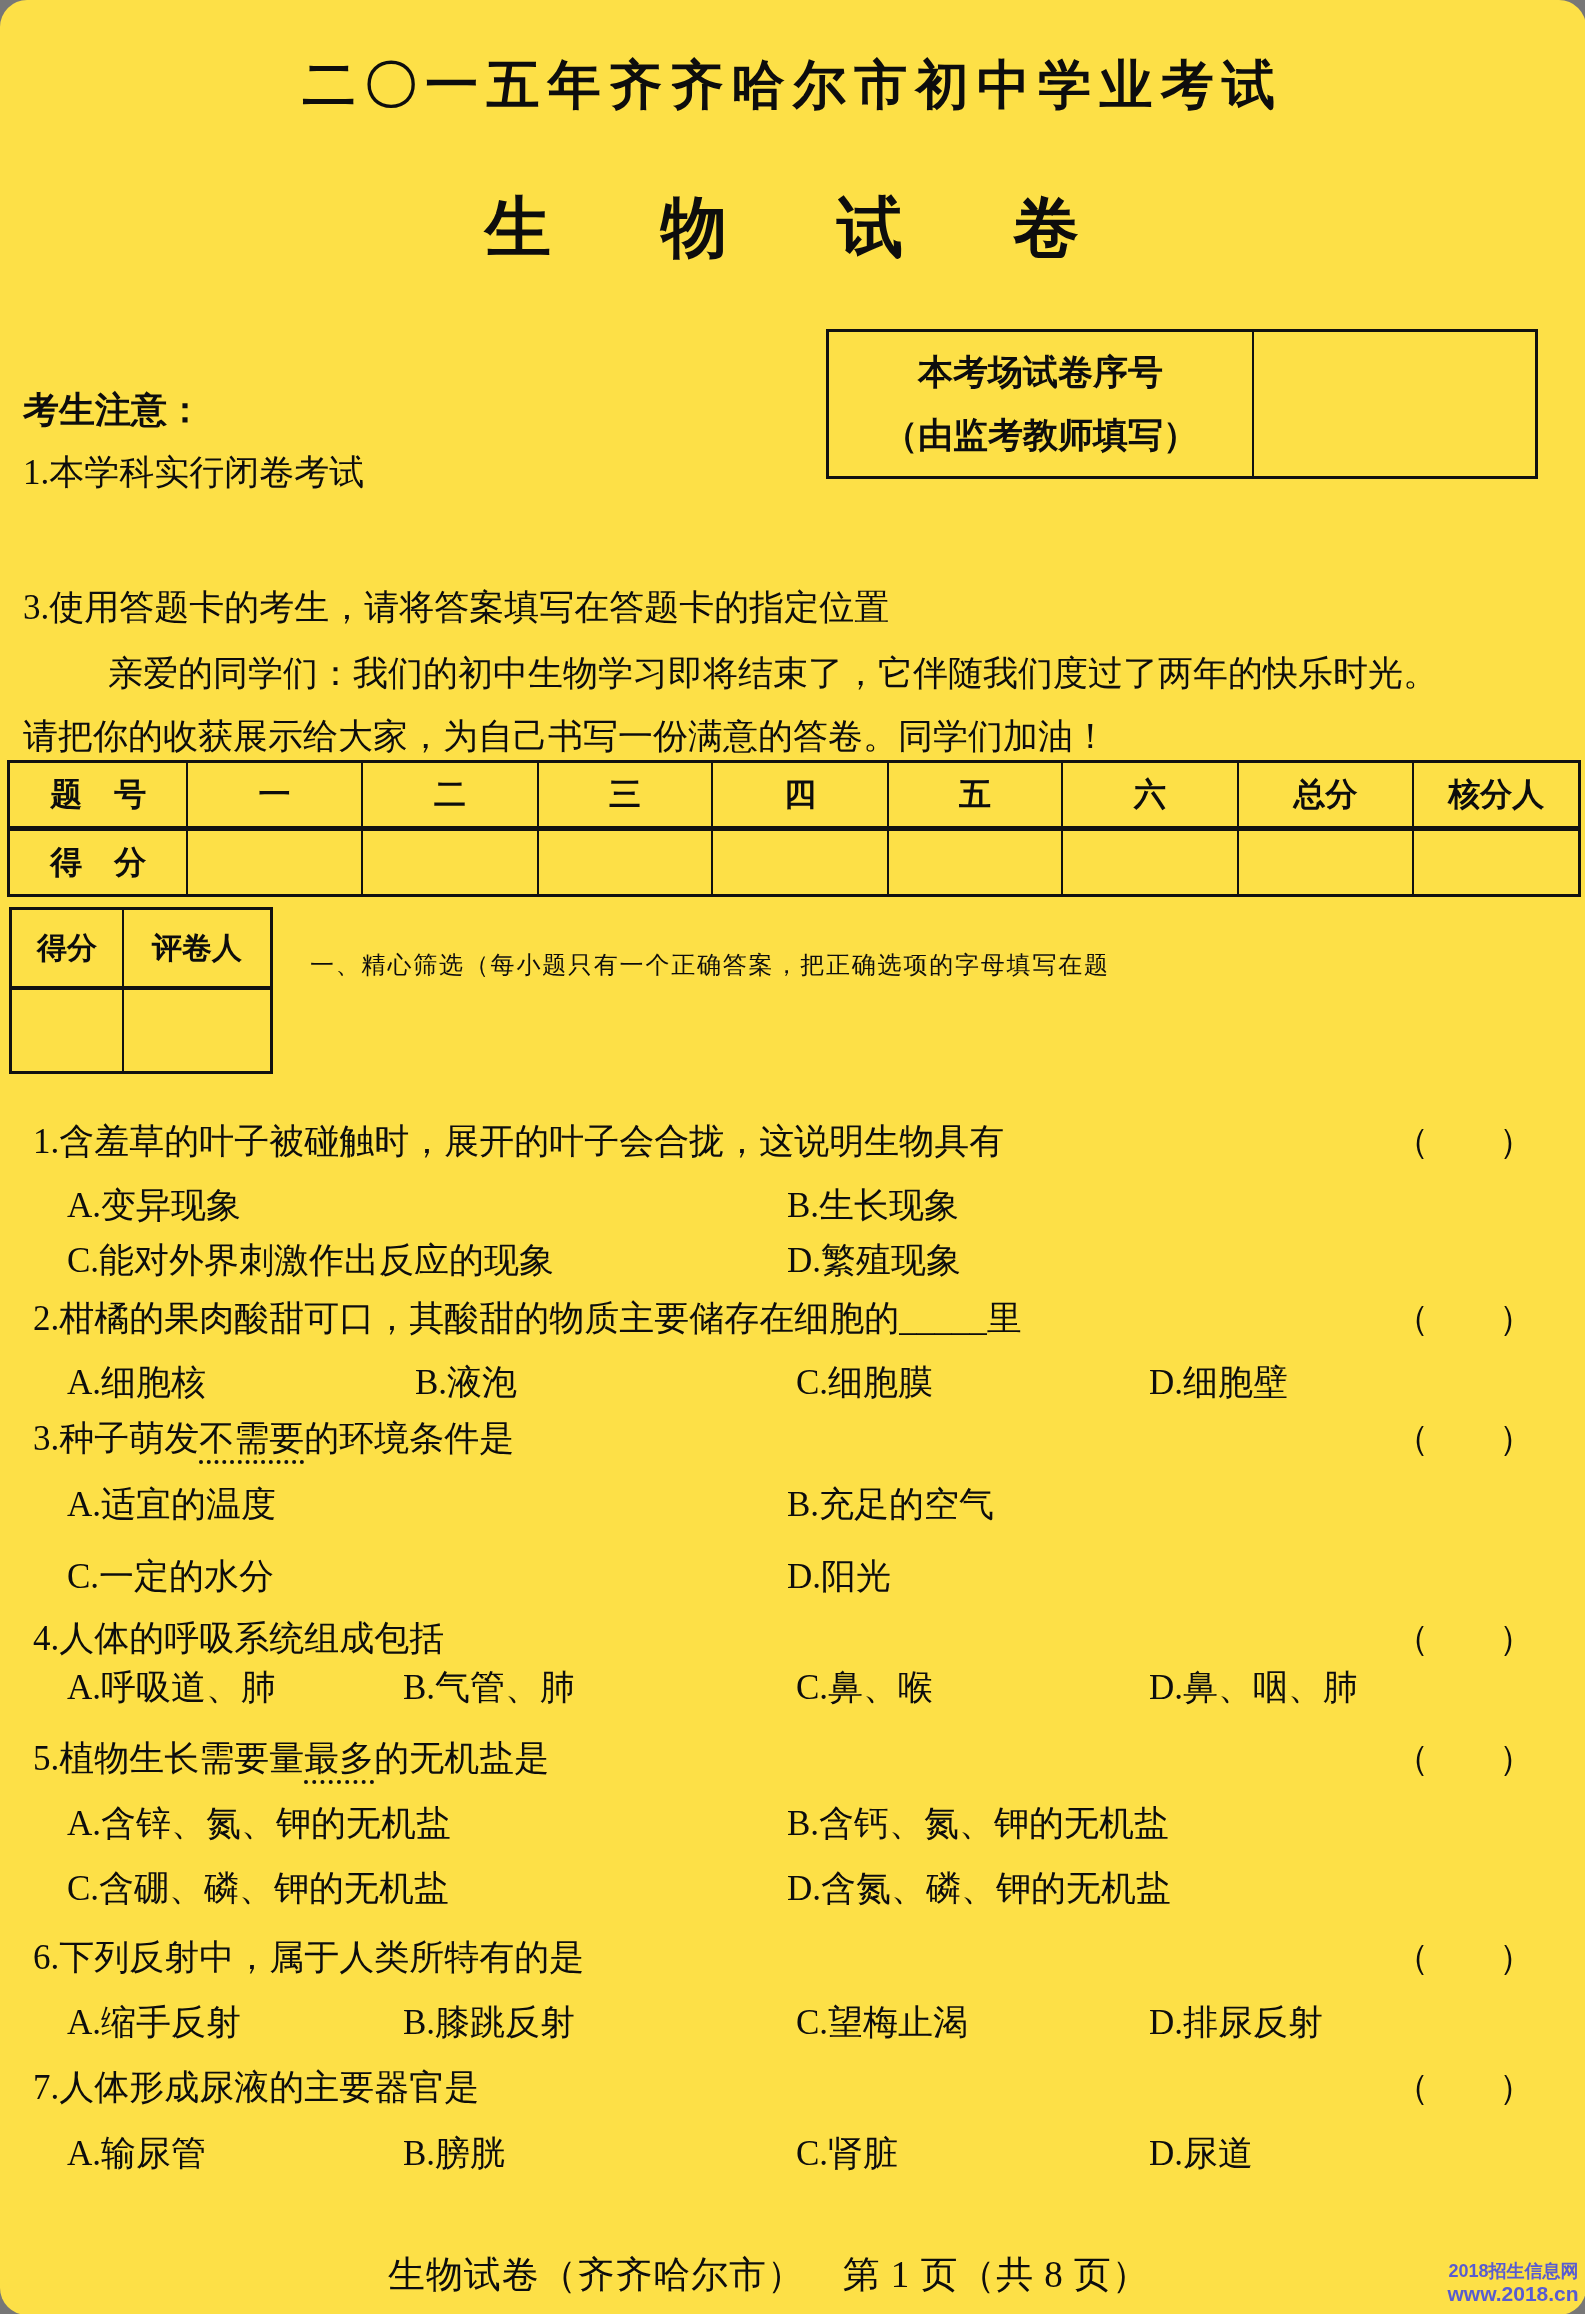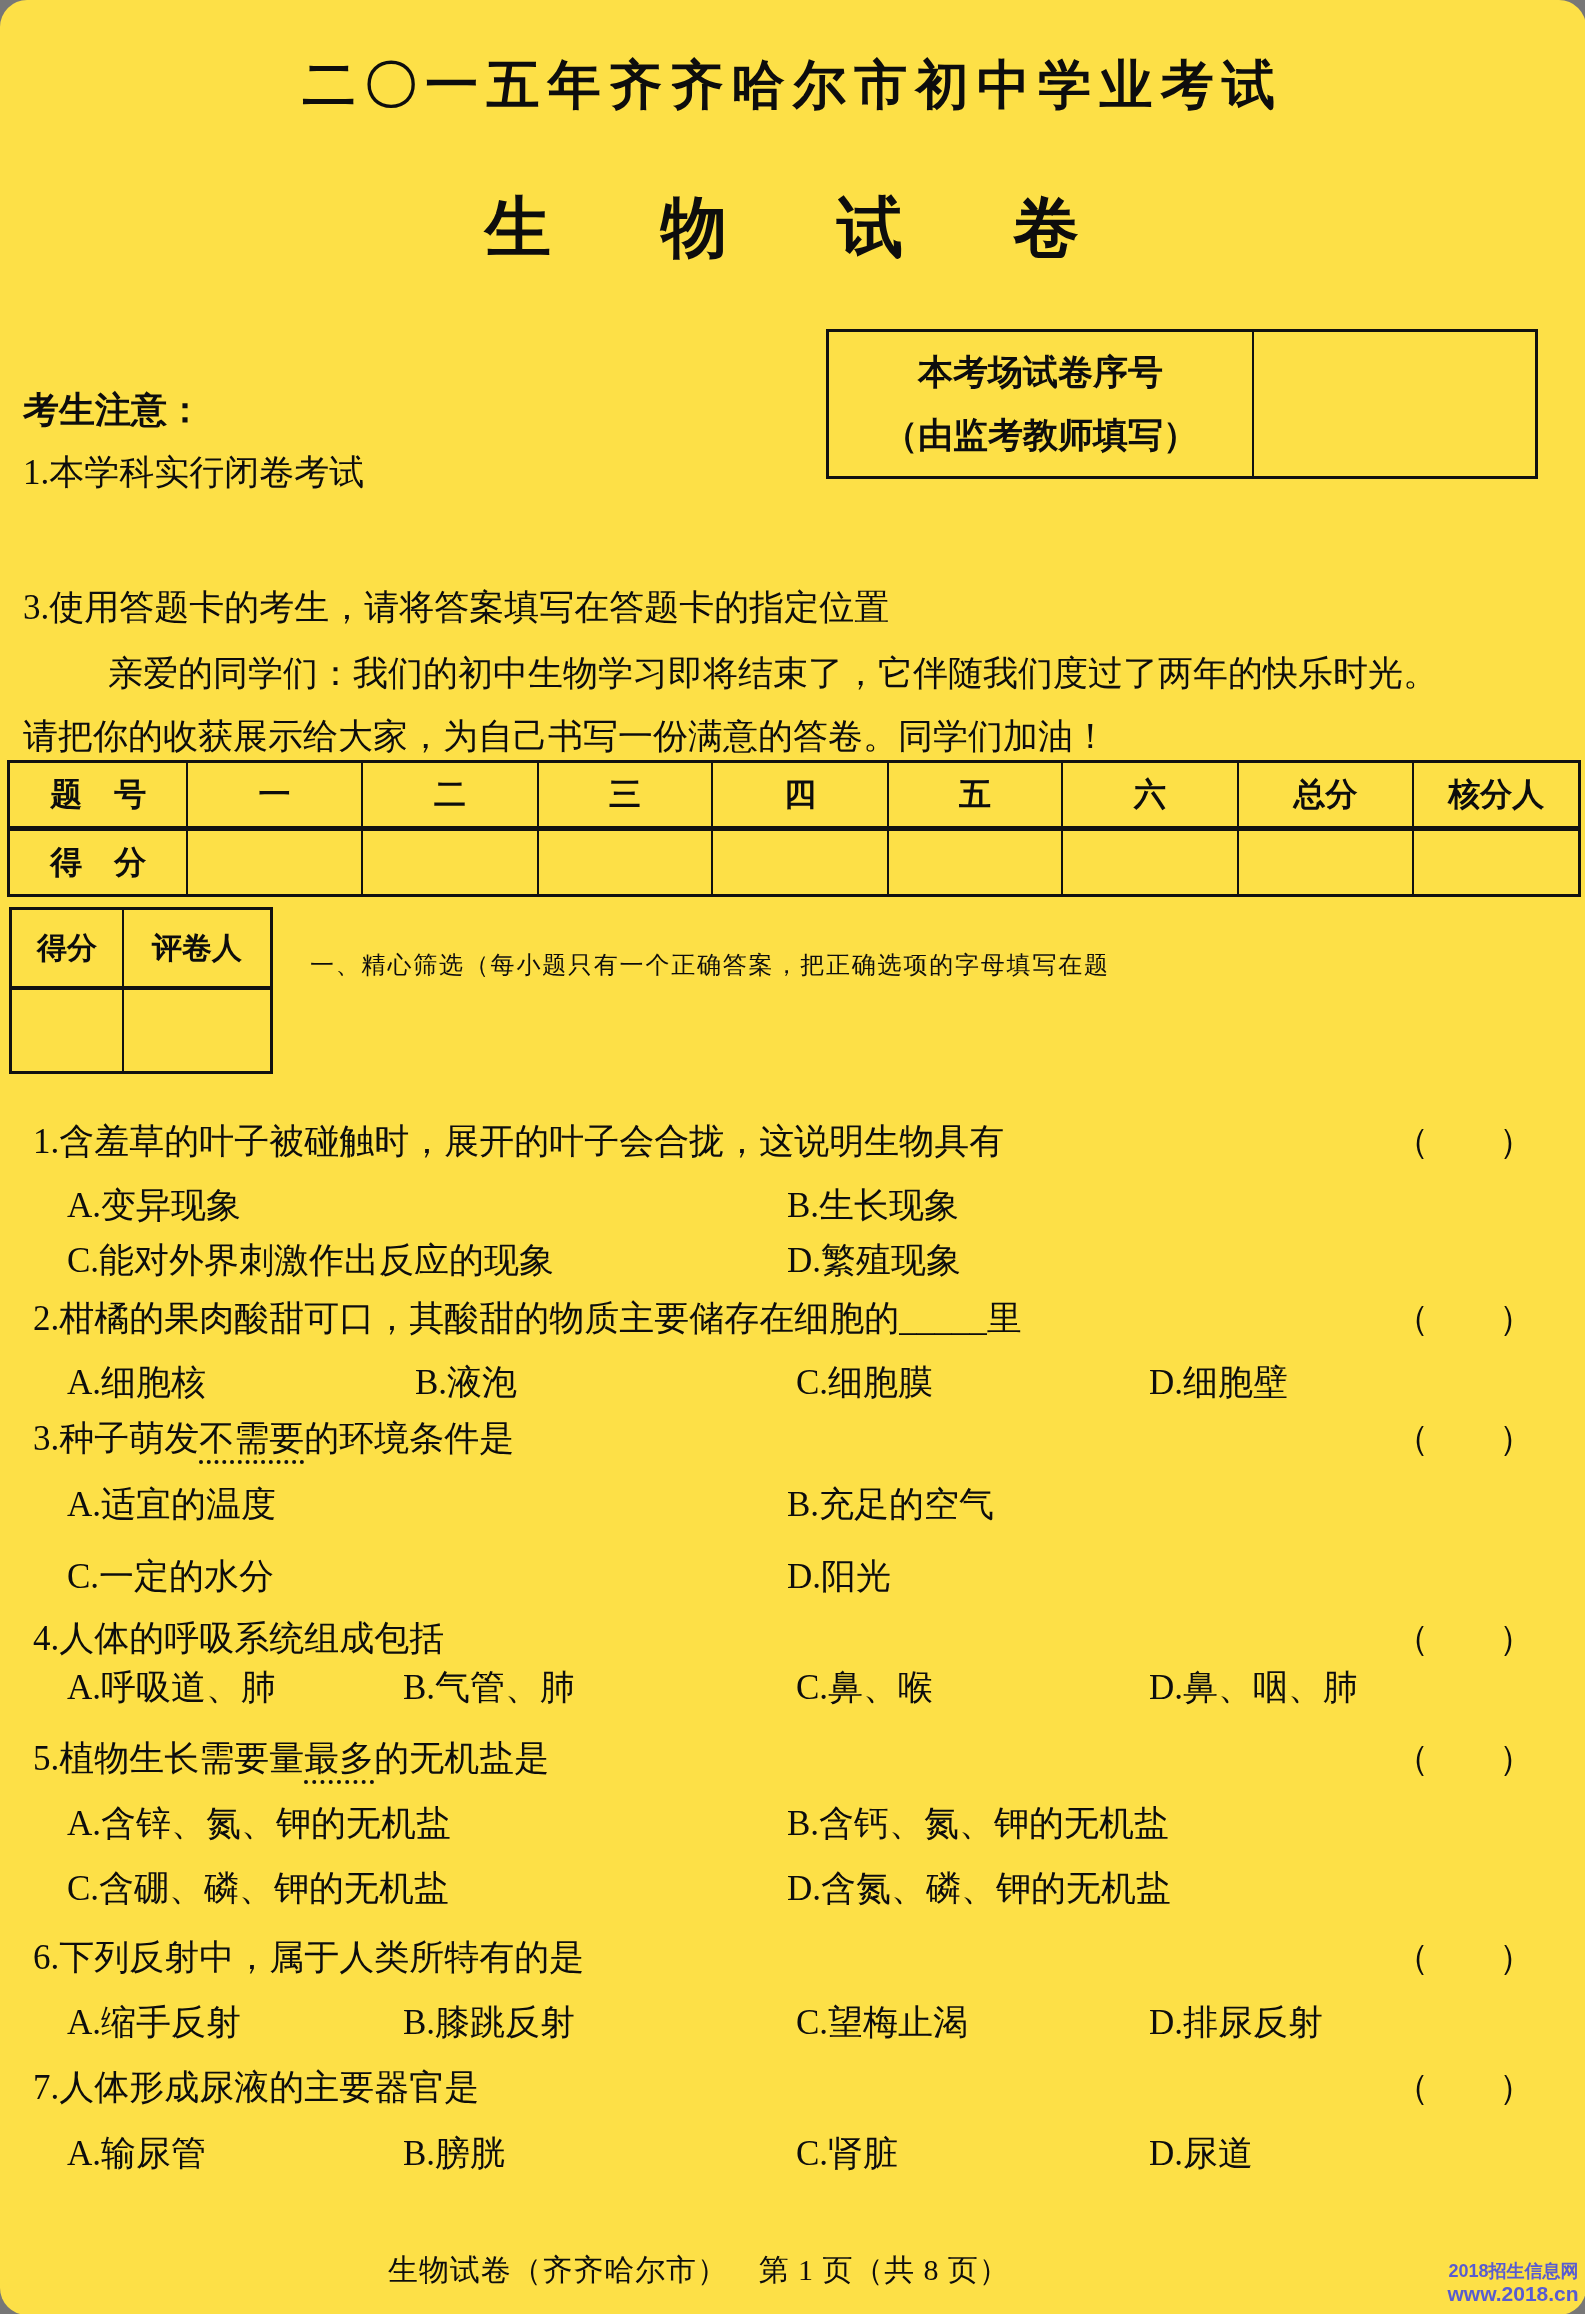--- a/index.html
+++ b/index.html
@@ -47,21 +47,21 @@
     border:2.8px solid #111;text-align:center;vertical-align:middle;
     font-size:30px;font-weight:bold;
   }
   .grader-table tr.hrow td{height:74px;border-bottom:4.6px solid #111;}
   .grader-table tr.erow td{height:79px;}
 
   .q{font-size:35px;}
   .paren{left:1394px;font-size:35px;}
   .emph{border-bottom:4.6px dotted #111;padding-bottom:1.8px;}
 
-  .footer{font-size:30px;letter-spacing:0.9px;}
+  .footer{font-size:37px;letter-spacing:0.9px;}
   .watermark{
     right:7.4px;bottom:9.2px;text-align:right;
     font-family:"Liberation Sans","DejaVu Sans",sans-serif;
     font-weight:bold;line-height:1.15;
   }
   .wm1{font-size:18px;}
   .wm2{font-size:21px;}
 </style>
 </head>
 <body>

